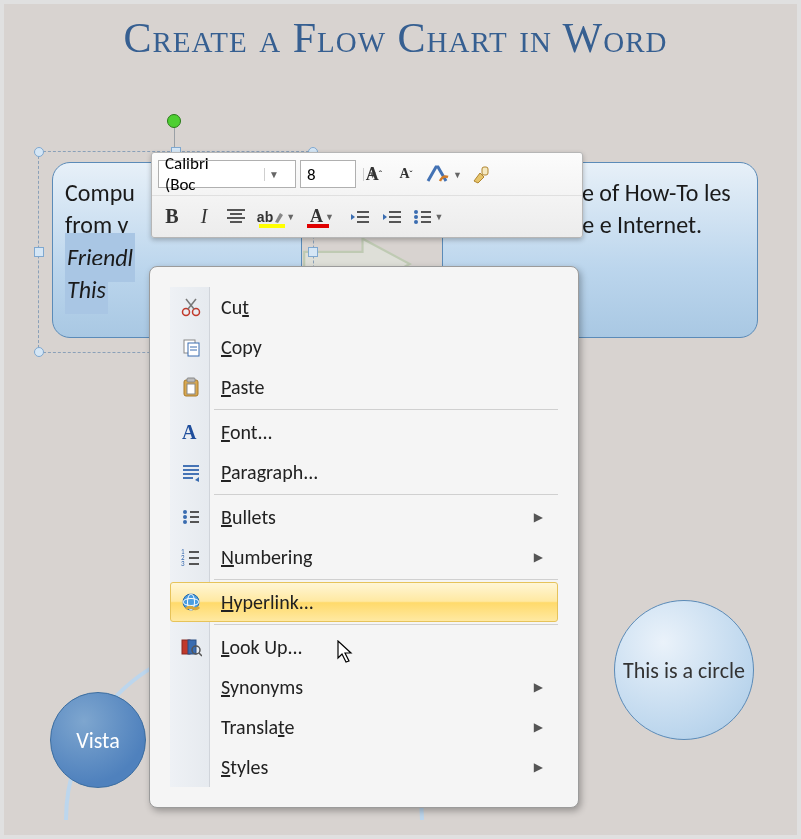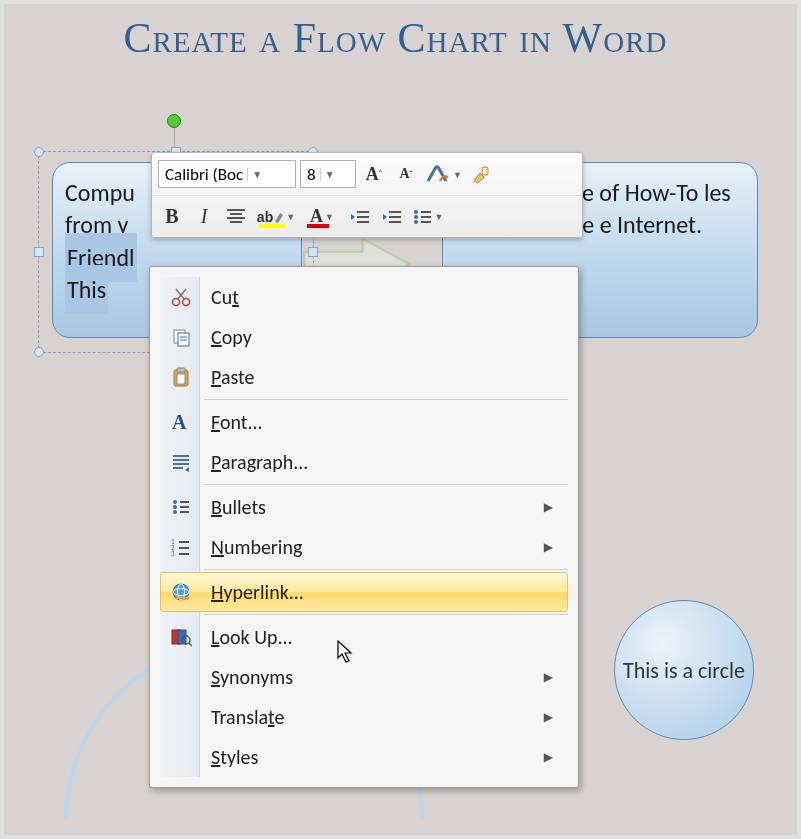--- a/index.html
+++ b/index.html
@@ -82,20 +82,21 @@
     border: 1px solid #5b8bb8;
     background: linear-gradient(#e7f0f8, #bcd6ed 60%, #a9c8e3);
     padding: 14px 12px;
     font-size: 24px;
     color: #1a1a1a;
     line-height: 1.35;
   }
   .shape-left .sel-text {
     background: #a9c6e4;
     padding: 10px 2px;
+    font-style: italic;
   }
   .shape-right {
     position: absolute;
     left: 438px;
     top: 158px;
     width: 316px;
     height: 176px;
     border-radius: 18px;
     border: 1px solid #5b8bb8;
     background: linear-gradient(#e7f0f8, #bcd6ed 60%, #a9c8e3);
@@ -179,22 +180,23 @@
     gap: 4px;
   }
   .mt-row + .mt-row { border-top: 1px solid #e0e0e0; }
   .mt-combo {
     height: 28px;
     border: 1px solid #b0b0b0;
     background: #fff;
     font-size: 17px;
     display: flex;
     align-items: center;
-    padding: 0 4px 0 6px;
-    text-align: center;
+    padding: 0 16px 0 6px;
+    text-align: left;
+    gap: 43px;
   }
   .mt-combo .dd {
     margin-left: 4px;
     border-left: 1px solid #cfcfcf;
     padding-left: 4px;
     color: #666;
     font-size: 10px;
   }
   .mt-btn {
     min-width: 28px;
@@ -241,23 +243,23 @@
   .ab-icon { font-family: Arial; font-size: 14px; font-weight: bold; color:#333; }
 
   
   .context-menu {
     position: absolute;
     left: 145px;
     top: 262px;
     width: 430px;
     background: #f5f5f5;
     border: 1px solid #9b9b9b;
-    border-radius: 3px;
+    border-radius: 8px;
     box-shadow: 2px 3px 7px rgba(0,0,0,0.3);
-    padding: 10px;
+    padding: 20px;
   }
   .cm-inner {
     position: relative;
   }
   .cm-icon-strip {
     position: absolute;
     left: 0; top: 0; bottom: 0;
     width: 40px;
     background: linear-gradient(to right,#eef1f5,#e6eaef);
     border-right: 1px solid #d0d4da;
@@ -341,20 +343,23 @@
     <div class="sel-handle round sh-bl"></div>
     <div class="sel-handle round sh-br"></div>
     <div class="sel-handle sh-t"></div>
     <div class="sel-handle sh-b"></div>
     <div class="sel-handle sh-l"></div>
     <div class="sel-handle sh-r"></div>
   </div>
 
   <div class="ring"></div>
 
+  <div class="vista-circle">
+    <span>Vista</span>
+  </div>
 
   <div class="circle-right">
     <span>This is a circle</span>
   </div>
 
   <div class="mini-toolbar">
     <div class="mt-row">
       <div class="mt-combo" style="width:138px">
         <span>Calibri (Boc</span>
         <span class="dd">▼</span>

